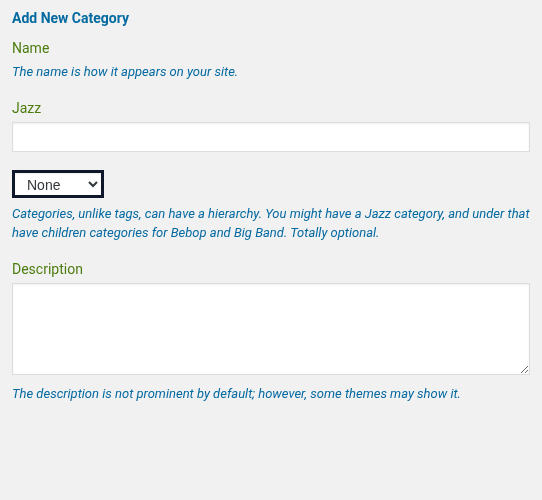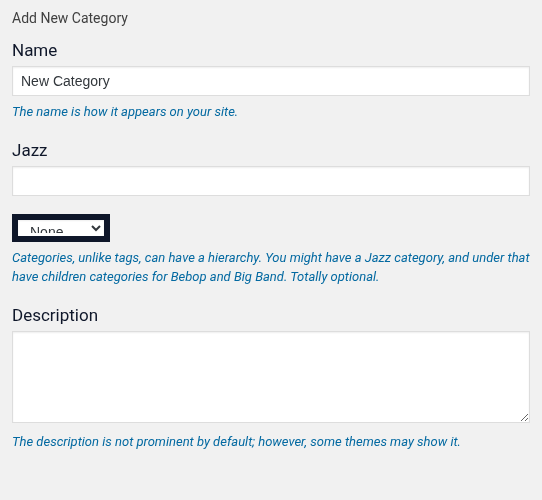--- a/index.html
+++ b/index.html
@@ -11,30 +11,30 @@
       width: 542px;
       height: 500px;
       background: #f1f1f1;
       font-family: -apple-system, BlinkMacSystemFont, "Segoe UI", Roboto, Oxygen-Sans, Ubuntu, Cantarell, "Helvetica Neue", sans-serif;
       font-size: 13px;
       color: #23282d;
       padding: 10px 12px;
     }
     .form-heading {
       font-size: 14px;
-      font-weight: 400;
+      font-weight: 700;
       margin-bottom: 14px;
-      color: #404040;
+      color: #0369a1;
     }
     .form-field {
       margin-bottom: 18px;
     }
     .field-label {
-      font-size: 17px;
-      color: #0f172a;
+      font-size: 14px;
+      color: #4d7c0f;
       display: block;
       margin-bottom: 6px;
     }
     .text-input {
       width: 100%;
       padding: 5px 8px;
       font-size: 14px;
       border: 1px solid #ddd;
       background: #fff;
       color: #32373c;
@@ -45,21 +45,21 @@
     .help-text {
       font-style: italic;
       color: #0369a1;
       font-size: 13px;
       margin-top: 6px;
       line-height: 1.5;
     }
     .select-input {
       font-size: 14px;
       padding: 3px 24px 3px 8px;
-      border: 6px solid #0f172a;
+      border: 3px solid #0f172a;
       background: #fff;
       height: 28px;
       min-width: 90px;
       color: #32373c;
       box-shadow: inset 0 1px 2px rgba(0,0,0,0.07);
     }
     .textarea-input {
       width: 100%;
       height: 92px;
       padding: 5px 8px;
@@ -72,21 +72,20 @@
       font-family: inherit;
     }
   </style>
 </head>
 <body>
 
 <h2 class="form-heading">Add New Category</h2>
 
 <div class="form-field">
   <label class="field-label">Name</label>
-  <input type="text" class="text-input" value="New Category" style="">
   <p class="help-text">The name is how it appears on your site.</p>
 </div>
 
 <div class="form-field">
   <label class="field-label">Jazz</label>
   <input type="text" class="text-input" value="" style="">
 </div>
 
 <div class="form-field">
   <select class="select-input">

